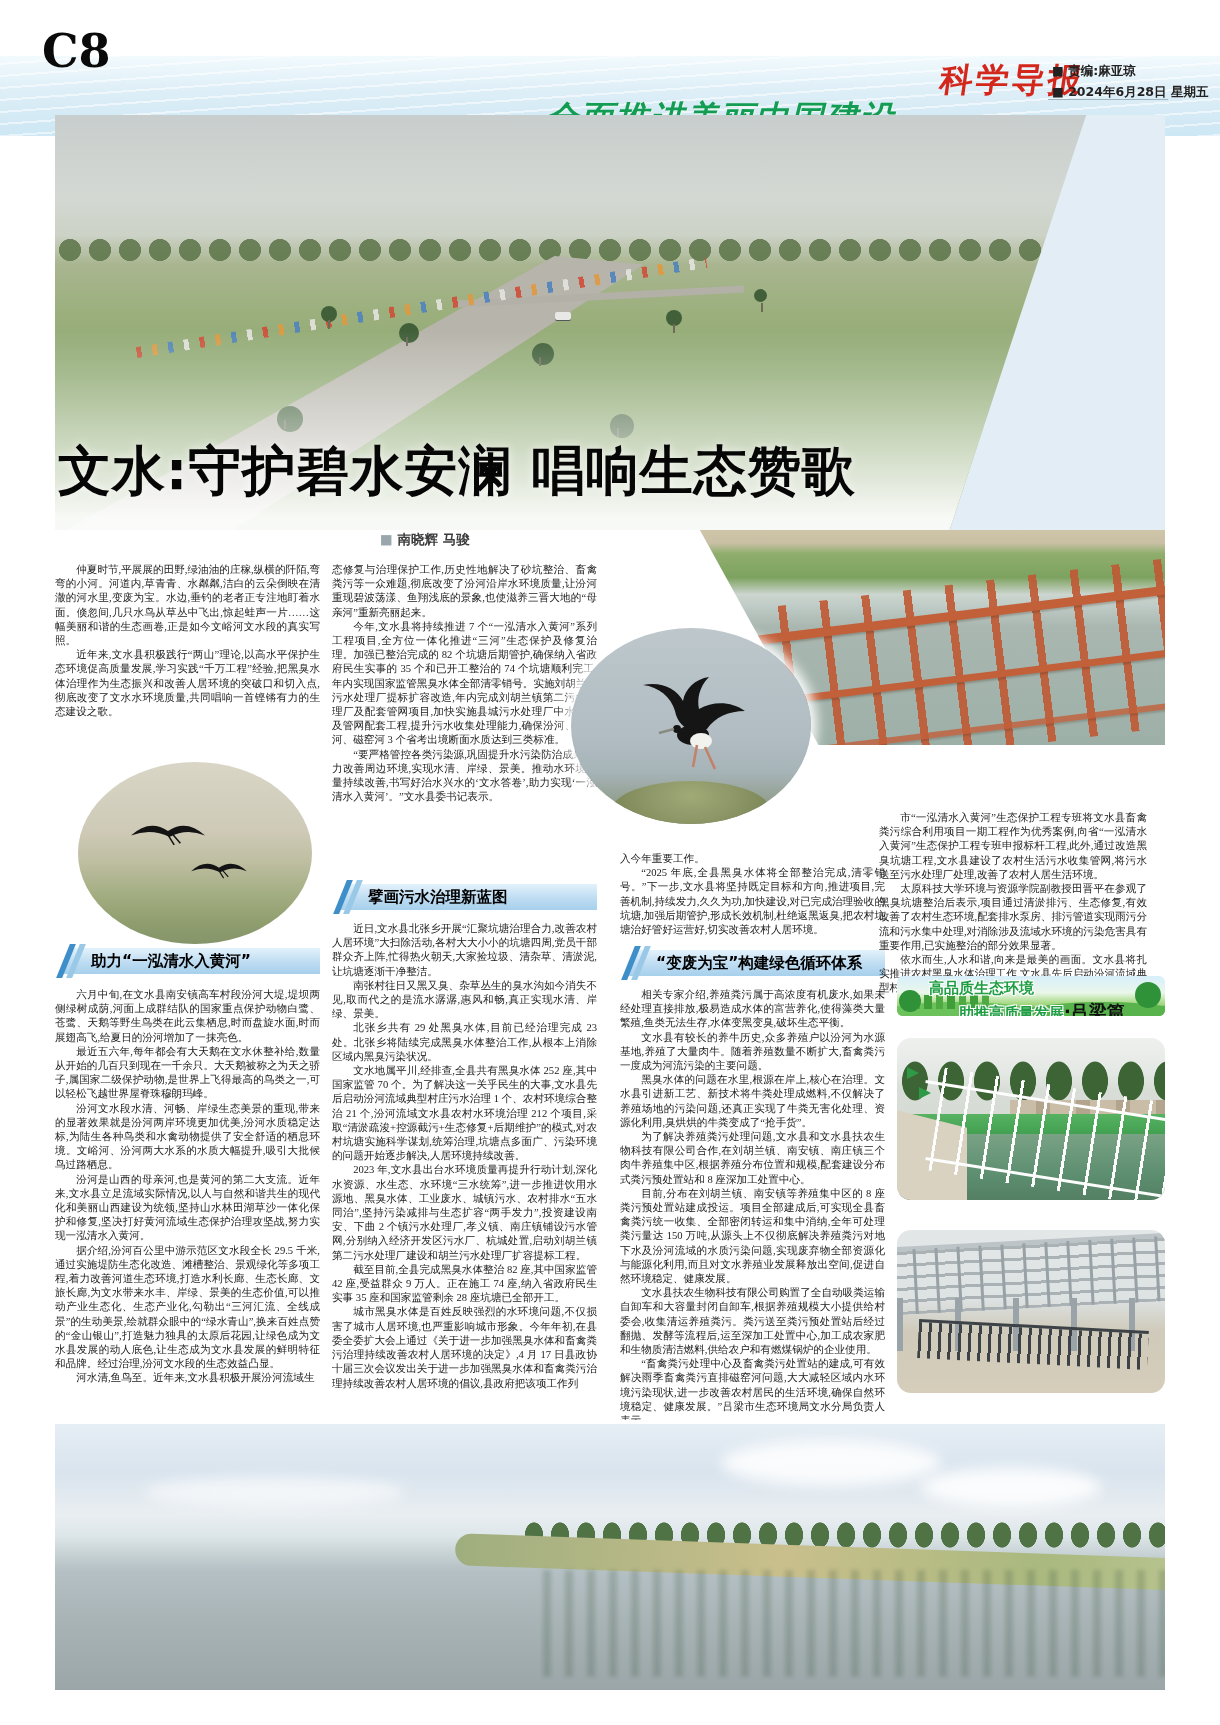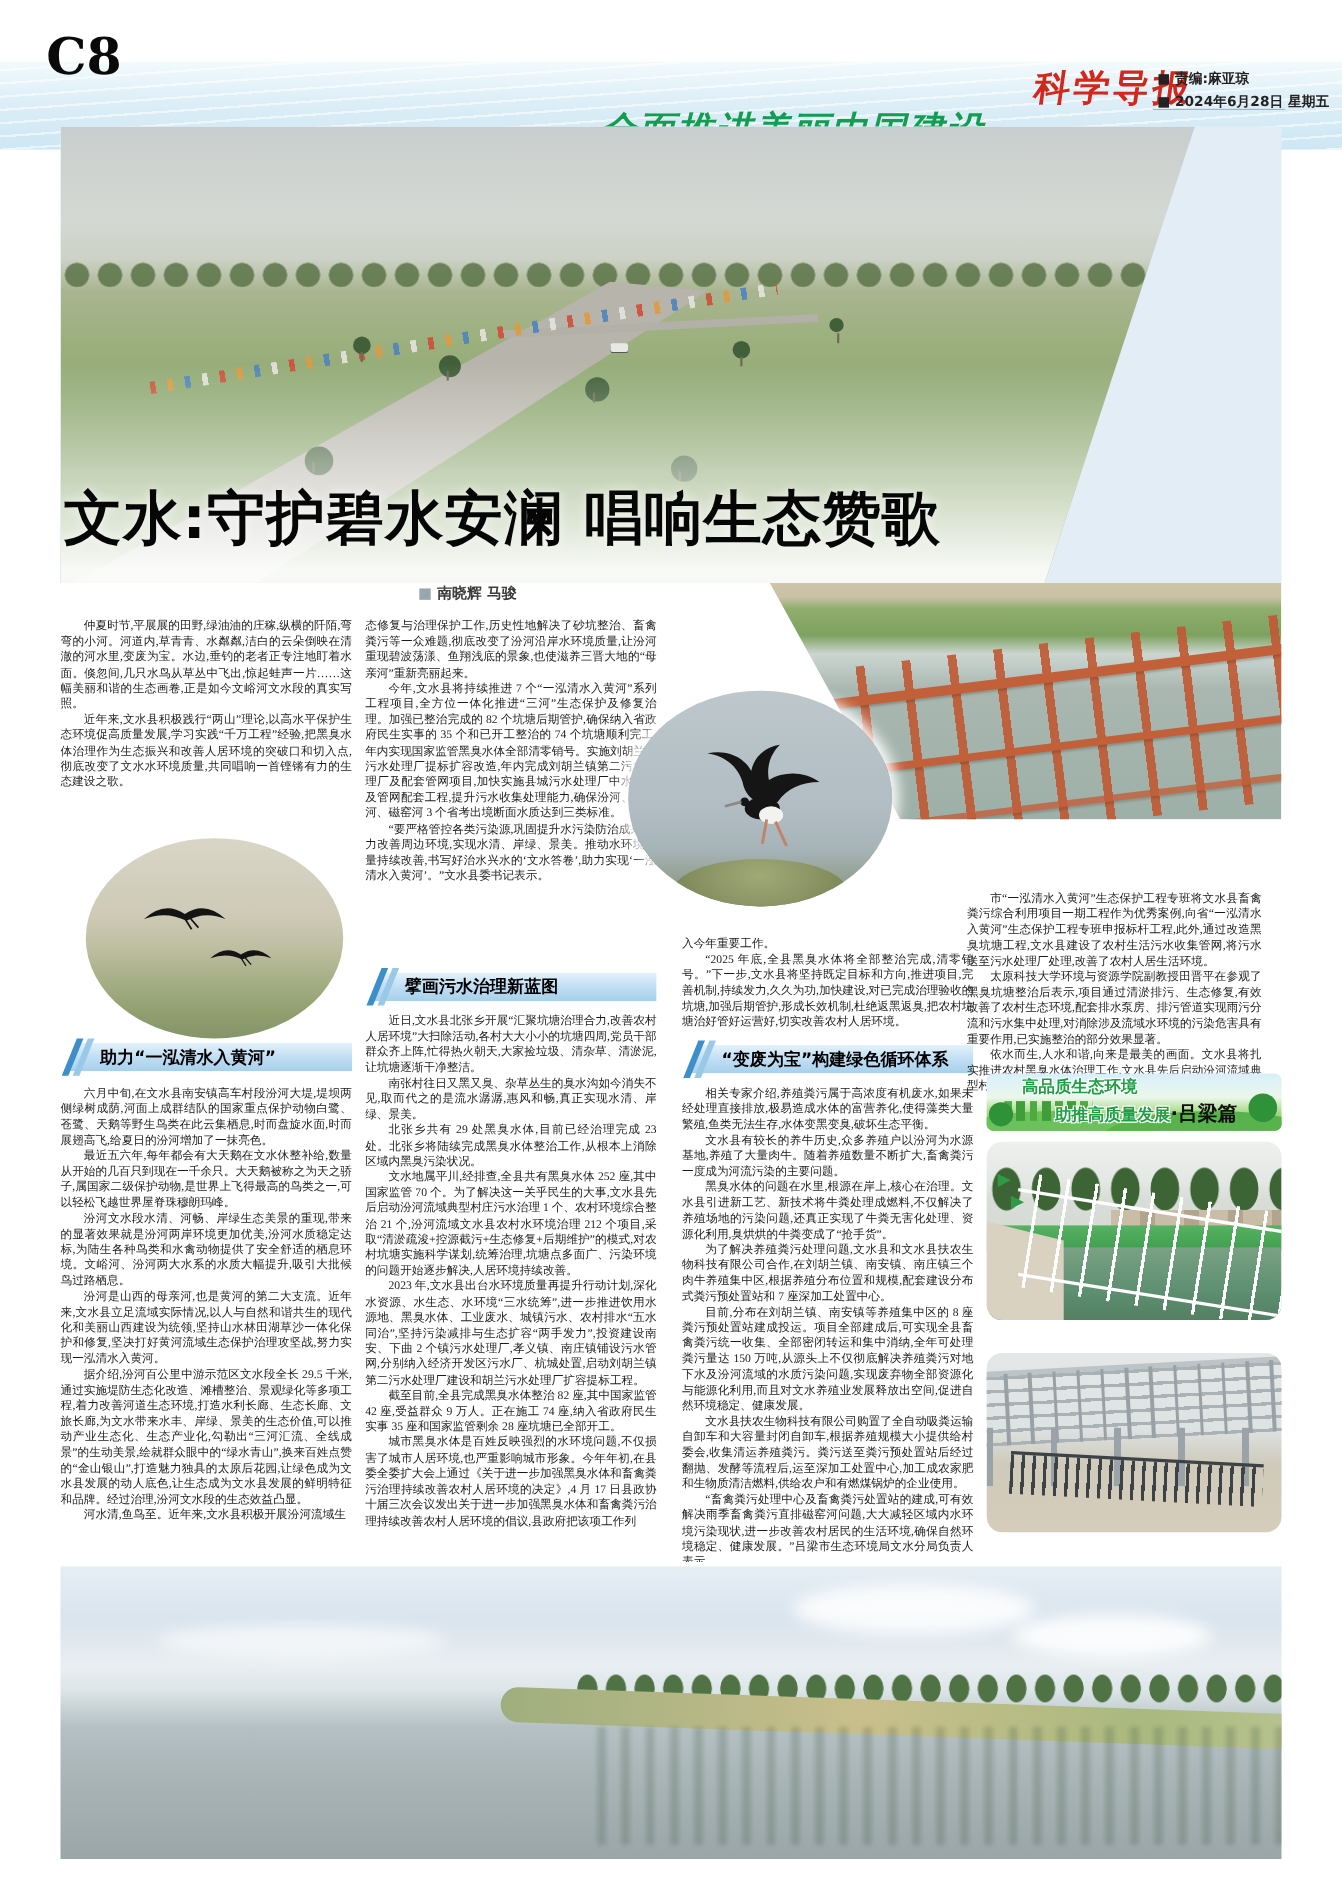--- a/index.html
+++ b/index.html
@@ -81,21 +81,21 @@
   
   .photo-fence{left:640px;top:530px;width:525px;height:215px;
     clip-path:polygon(11.4% 0,100% 0,100% 100%,34% 100%);
     background:linear-gradient(180deg,#cfc5a9 0%,#c9c0a5 6%,#8fae6d 11%,#7da25f 22%,#ccd5cf 30%,#c0ccc7 35%,#a9b7b0 45%,#9db0a8 100%);}
   .fence-rot{position:absolute;left:-4%;top:28%;width:112%;height:78%;transform:rotate(-7deg);}
   .fence-posts{position:absolute;inset:0;
     background:repeating-linear-gradient(90deg,#bf5a35 0 8px,rgba(0,0,0,0) 8px 42px);opacity:.92;}
   .rail{position:absolute;left:0;width:100%;height:9px;background:#c2603a;box-shadow:0 2px 2px rgba(60,40,20,.25);}
 
   
-  .banner{left:897px;top:976px;width:268px;height:52px;border-radius:6px;overflow:hidden;
+  .banner{left:897px;top:976px;width:268px;height:40px;border-radius:6px;overflow:hidden;
     background:linear-gradient(180deg,#d8effb 0%,#eaf7ea 42%,#a7da85 68%,#57b24a 100%);}
   .hill{position:absolute;border-radius:50%;background:#6cc25a;}
   .bldg{position:absolute;left:6%;bottom:18%;width:30%;height:34%;
     background:repeating-linear-gradient(90deg,#4faa44 0 7px,rgba(0,0,0,0) 7px 11px,#3f9e3a 11px 19px,rgba(0,0,0,0) 19px 23px);}
   .btree{position:absolute;width:22px;height:22px;border-radius:50%;background:#2f9138;}
   .ban-l1{position:absolute;left:32px;top:3px;font-family:"DejaVu Sans","Liberation Sans",sans-serif;
     font-weight:900;font-size:15px;color:#1f9e43;text-shadow:1px 1px 0 #fff,-1px -1px 0 #fff,1px -1px 0 #fff,-1px 1px 0 #fff;}
   .ban-l2{position:absolute;left:62px;top:24px;font-family:"DejaVu Sans","Liberation Sans",sans-serif;
     font-weight:900;font-size:15px;color:#1f9e43;text-shadow:1px 1px 0 #fff,-1px -1px 0 #fff,1px -1px 0 #fff,-1px 1px 0 #fff;}
   .ban-tag{color:#101010;font-size:18px;text-shadow:none;}
@@ -264,21 +264,21 @@
   <div class="abs sec-wrap" style="left:620px;top:950px;">
     <span class="sl sl1"></span>
     <span class="sl sl2"></span>
     <div class="sec">“变废为宝”构建绿色循环体系</div>
   </div>
 
   <div class="abs txtcol" style="left:620px;top:988px;height:432px;">
     <p>相关专家介绍,养殖粪污属于高浓度有机废水,如果未经处理直接排放,极易造成水体的富营养化,使得藻类大量繁殖,鱼类无法生存,水体变黑变臭,破坏生态平衡。</p>
     <p>文水县有较长的养牛历史,众多养殖户以汾河为水源基地,养殖了大量肉牛。随着养殖数量不断扩大,畜禽粪污一度成为河流污染的主要问题。</p>
     <p>黑臭水体的问题在水里,根源在岸上,核心在治理。文水县引进新工艺、新技术将牛粪处理成燃料,不仅解决了养殖场地的污染问题,还真正实现了牛粪无害化处理、资源化利用,臭烘烘的牛粪变成了“抢手货”。</p>
-    <p>为了解决养殖粪污处理问题,文水县和文水县扶农生物科技有限公司合作,在刘胡兰镇、南安镇、南庄镇三个肉牛养殖集中区,根据养殖分布位置和规模,配套建设分布式粪污预处置站和 7 座深加工处置中心。</p>
+    <p>为了解决养殖粪污处理问题,文水县和文水县扶农生物科技有限公司合作,在刘胡兰镇、南安镇、南庄镇三个肉牛养殖集中区,根据养殖分布位置和规模,配套建设分布式粪污预处置站和 8 座深加工处置中心。</p>
     <p>目前,分布在刘胡兰镇、南安镇等养殖集中区的 8 座粪污预处置站建成投运。项目全部建成后,可实现全县畜禽粪污统一收集、全部密闭转运和集中消纳,全年可处理粪污量达 150 万吨,从源头上不仅彻底解决养殖粪污对地下水及汾河流域的水质污染问题,实现废弃物全部资源化与能源化利用,而且对文水养殖业发展释放出空间,促进自然环境稳定、健康发展。</p>
     <p>文水县扶农生物科技有限公司购置了全自动吸粪运输自卸车和大容量封闭自卸车,根据养殖规模大小提供给村委会,收集清运养殖粪污。粪污送至粪污预处置站后经过翻抛、发酵等流程后,运至深加工处置中心,加工成农家肥和生物质清洁燃料,供给农户和有燃煤锅炉的企业使用。</p>
     <p>“畜禽粪污处理中心及畜禽粪污处置站的建成,可有效解决雨季畜禽粪污直排磁窑河问题,大大减轻区域内水环境污染现状,进一步改善农村居民的生活环境,确保自然环境稳定、健康发展。”吕梁市生态环境局文水分局负责人表示。</p>
   </div>
 
   <div class="abs txtcol" style="left:879px;top:766px;width:268px;height:192px;margin-top:45px;">
     <p>市“一泓清水入黄河”生态保护工程专班将文水县畜禽粪污综合利用项目一期工程作为优秀案例,向省“一泓清水入黄河”生态保护工程专班申报标杆工程,此外,通过改造黑臭坑塘工程,文水县建设了农村生活污水收集管网,将污水送至污水处理厂处理,改善了农村人居生活环境。</p>
     <p>太原科技大学环境与资源学院副教授田晋平在参观了黑臭坑塘整治后表示,项目通过清淤排污、生态修复,有效改善了农村生态环境,配套排水泵房、排污管道实现雨污分流和污水集中处理,对消除涉及流域水环境的污染危害具有重要作用,已实施整治的部分效果显著。</p>
     <p>依水而生,人水和谐,向来是最美的画面。文水县将扎实推进农村黑臭水体治理工作,文水县先后启动汾河流域典型村庄污水治理,有效改善农村人居环境,助力乡村振兴。</p>
   </div>

